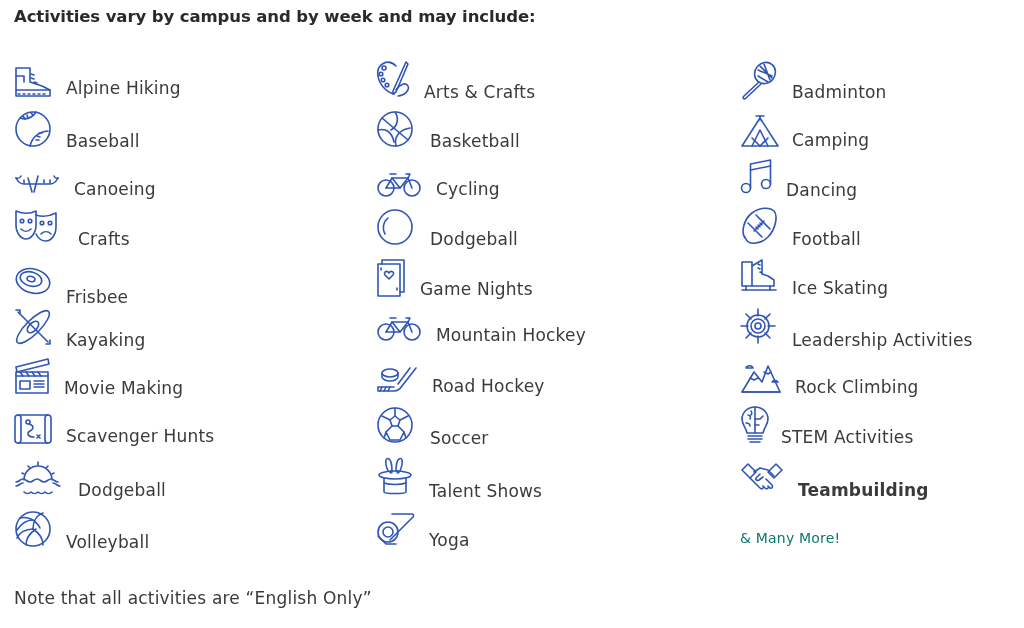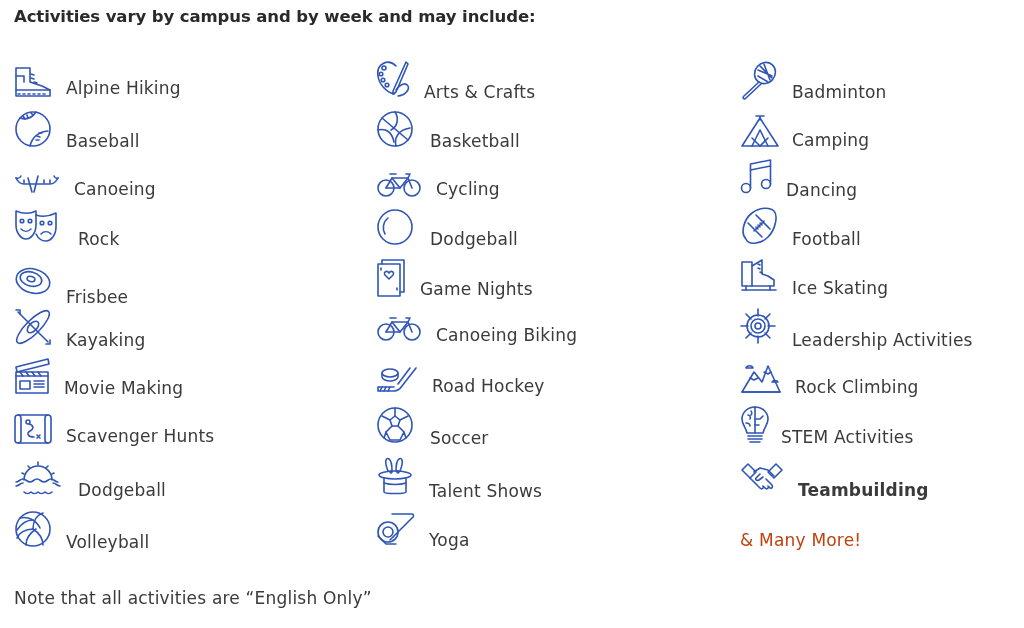--- a/index.html
+++ b/index.html
@@ -3,21 +3,21 @@
 <meta charset="utf-8">
 <style>
   html, body { margin: 0; padding: 0; background: #ffffff; }
   body { width: 1024px; height: 628px; position: relative; overflow: hidden;
          font-family: "DejaVu Sans", "Liberation Sans", sans-serif; color: #3a3a3a; }
   .heading { position: absolute; left: 14px; top: 7px; font-size: 16.5px; font-weight: bold; color: #2a2a2a; letter-spacing: -0.1px; }
   .item { position: absolute; height: 44px; }
   .icon { position: absolute; left: 0; top: 0; width: 42px; height: 40px; }
   .icon svg { width: 100%; height: 100%; stroke: #2f55b5; fill: none; stroke-width: 1.6; stroke-linecap: round; stroke-linejoin: round; }
   .label { position: absolute; white-space: nowrap; font-size: 17px; color: #3a3a3a; letter-spacing: 0.2px; }
-  .more { position: absolute; font-size: 17px; color: #c2410c; white-space: nowrap; letter-spacing: 0.2px; }
+  .more { position: absolute; font-size: 14px; color: #0f766e; white-space: nowrap; letter-spacing: 0.2px; }
   .note { position: absolute; left: 14px; top: 588px; font-size: 17px; color: #3a3a3a; white-space: nowrap; letter-spacing: 0.2px; }
 </style>
 </head>
 <body>
 
 <div class="heading">Activities vary by campus and by week and may include:</div>
 
 <div class="item" style="left:14px;top:64px;">
   <span class="icon" style="top:2px;width:38px;height:32px;">
     <svg viewBox="0 0 38 32">
@@ -62,21 +62,21 @@
         <path d="M2 4c7 3 14 3 20 0v14c0 8-5 14-10 14S2 26 2 18z"></path>
         <path d="M22 8c6 2 12 2 20-2v14c0 8-5 14-10 14-4 0-8-3-10-7"></path>
         <circle cx="8" cy="14" r="1.8"></circle>
         <circle cx="16" cy="14" r="1.8"></circle>
         <path d="M7 22c3 3 7 3 10 0"></path>
         <circle cx="28" cy="16" r="1.8"></circle>
         <circle cx="36" cy="16" r="1.8"></circle>
         <path d="M27 27c3-3 7-3 10 0"></path>
       </svg>
   </span>
-  <span class="label" style="left:64px;top:22px;">Rock</span>
+  <span class="label" style="left:64px;top:22px;">Crafts</span>
 </div>
 
 <div class="item" style="left:14px;top:266px;">
   <span class="icon" style="width:38px;height:30px;">
     <svg viewBox="0 0 38 30">
         <ellipse cx="19" cy="15" rx="17" ry="12" transform="rotate(15 19 15)"></ellipse>
         <ellipse cx="17" cy="13" rx="11" ry="7" transform="rotate(15 17 13)"></ellipse>
         <ellipse cx="17" cy="13" rx="4" ry="2.5" transform="rotate(15 17 13)"></ellipse>
       </svg>
   </span>
@@ -220,21 +220,21 @@
   <span class="icon" style="top:2px;width:46px;height:26px;">
     <svg viewBox="0 0 46 26">
         <circle cx="10" cy="16" r="8"></circle>
         <circle cx="36" cy="16" r="8"></circle>
         <path d="M10 16l6-10h16l4 10"></path>
         <path d="M16 6l8 10 8-10"></path>
         <path d="M14 2h6M30 2h4l-2 4"></path>
         <path d="M10 16h14"></path>
       </svg>
   </span>
-  <span class="label" style="left:60px;top:11px;">Canoeing Biking</span>
+  <span class="label" style="left:60px;top:11px;">Mountain Hockey</span>
 </div>
 
 <div class="item" style="left:376px;top:366px;">
   <span class="icon" style="width:42px;height:28px;">
     <svg viewBox="0 0 42 28">
         <ellipse cx="14" cy="7" rx="8" ry="4"></ellipse>
         <path d="M6 7v4c0 2 4 4 8 4s8-2 8-4V7"></path>
         <path d="M40 2L26 20c-2 3-4 5-8 5H2v-4h16"></path>
         <path d="M34 2l-12 16"></path>
         <path d="M6 21l-2 4M10 21l-2 4M14 21l-2 4"></path>

